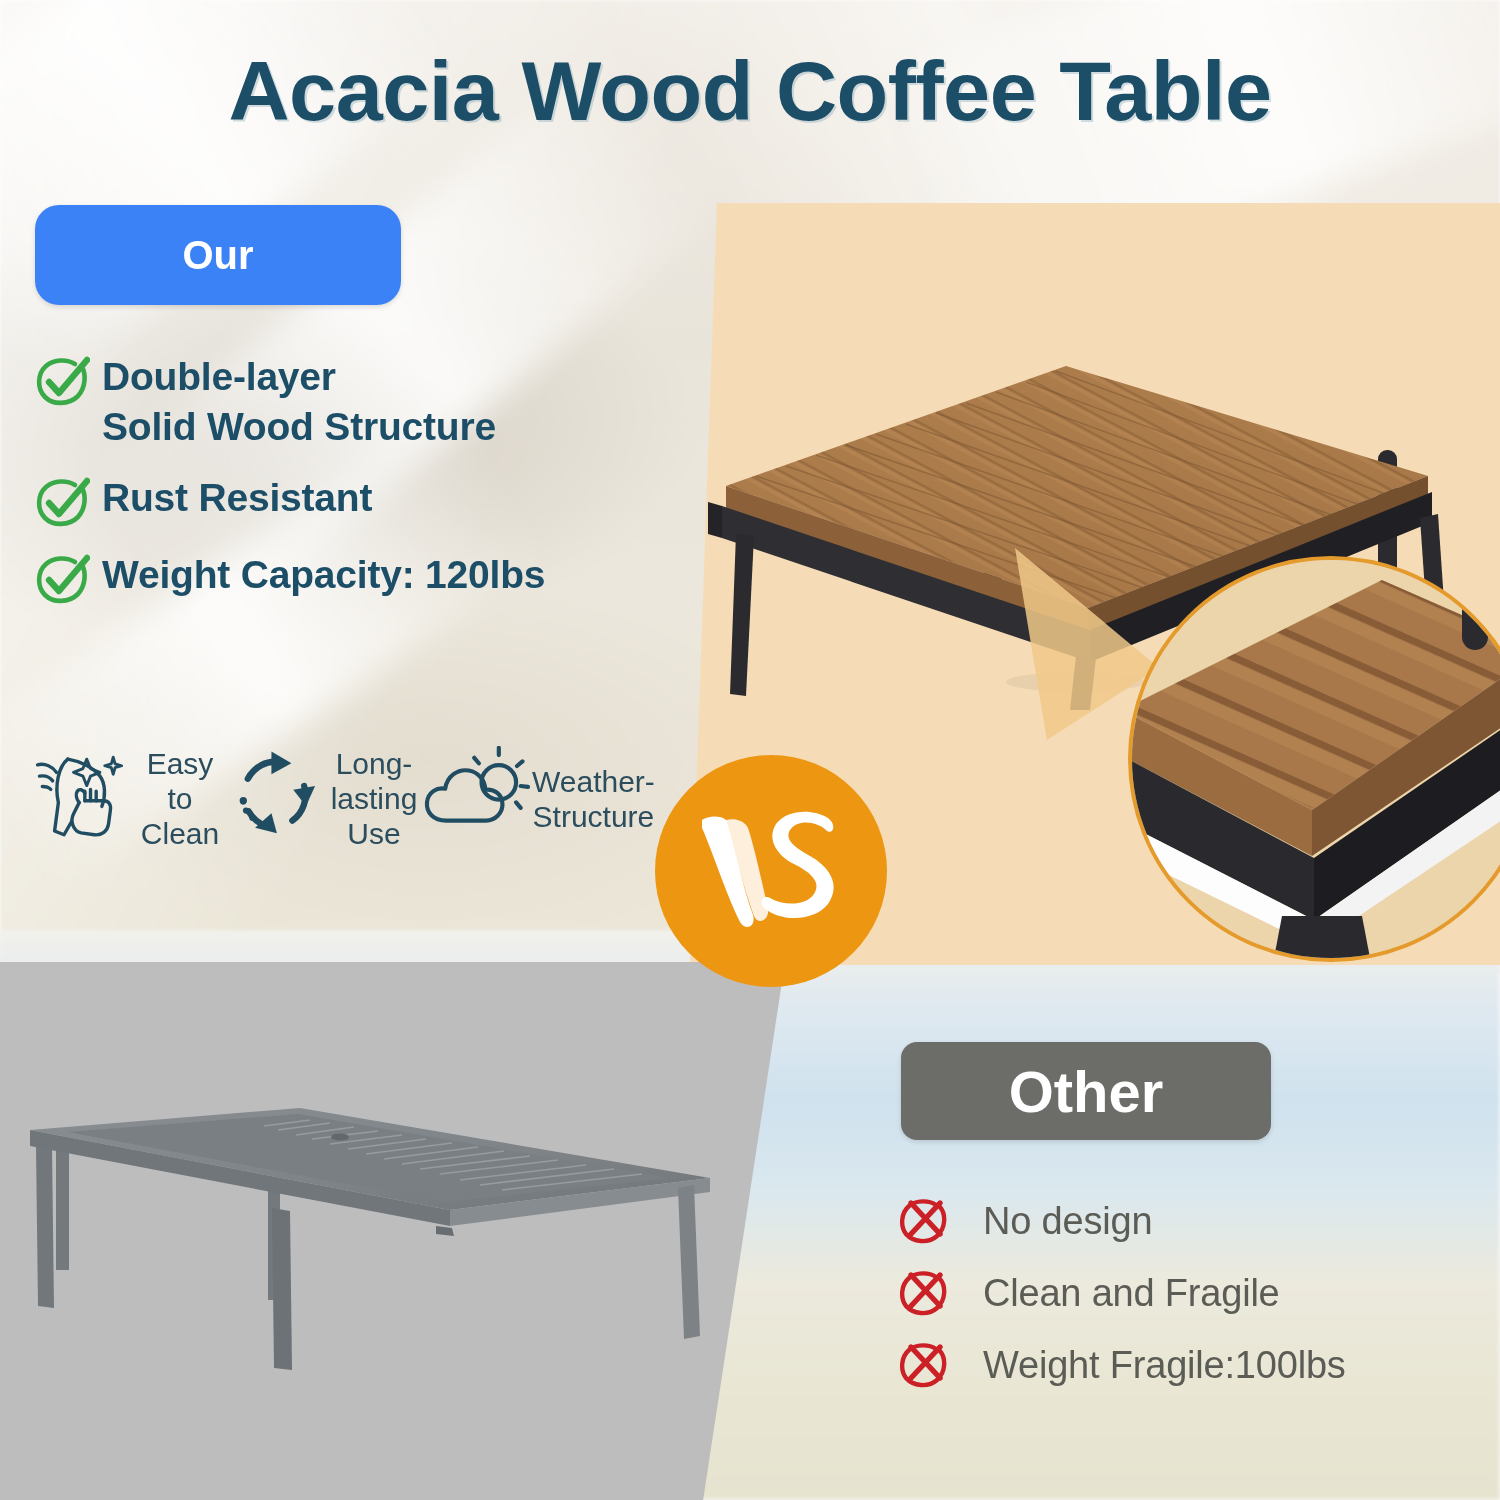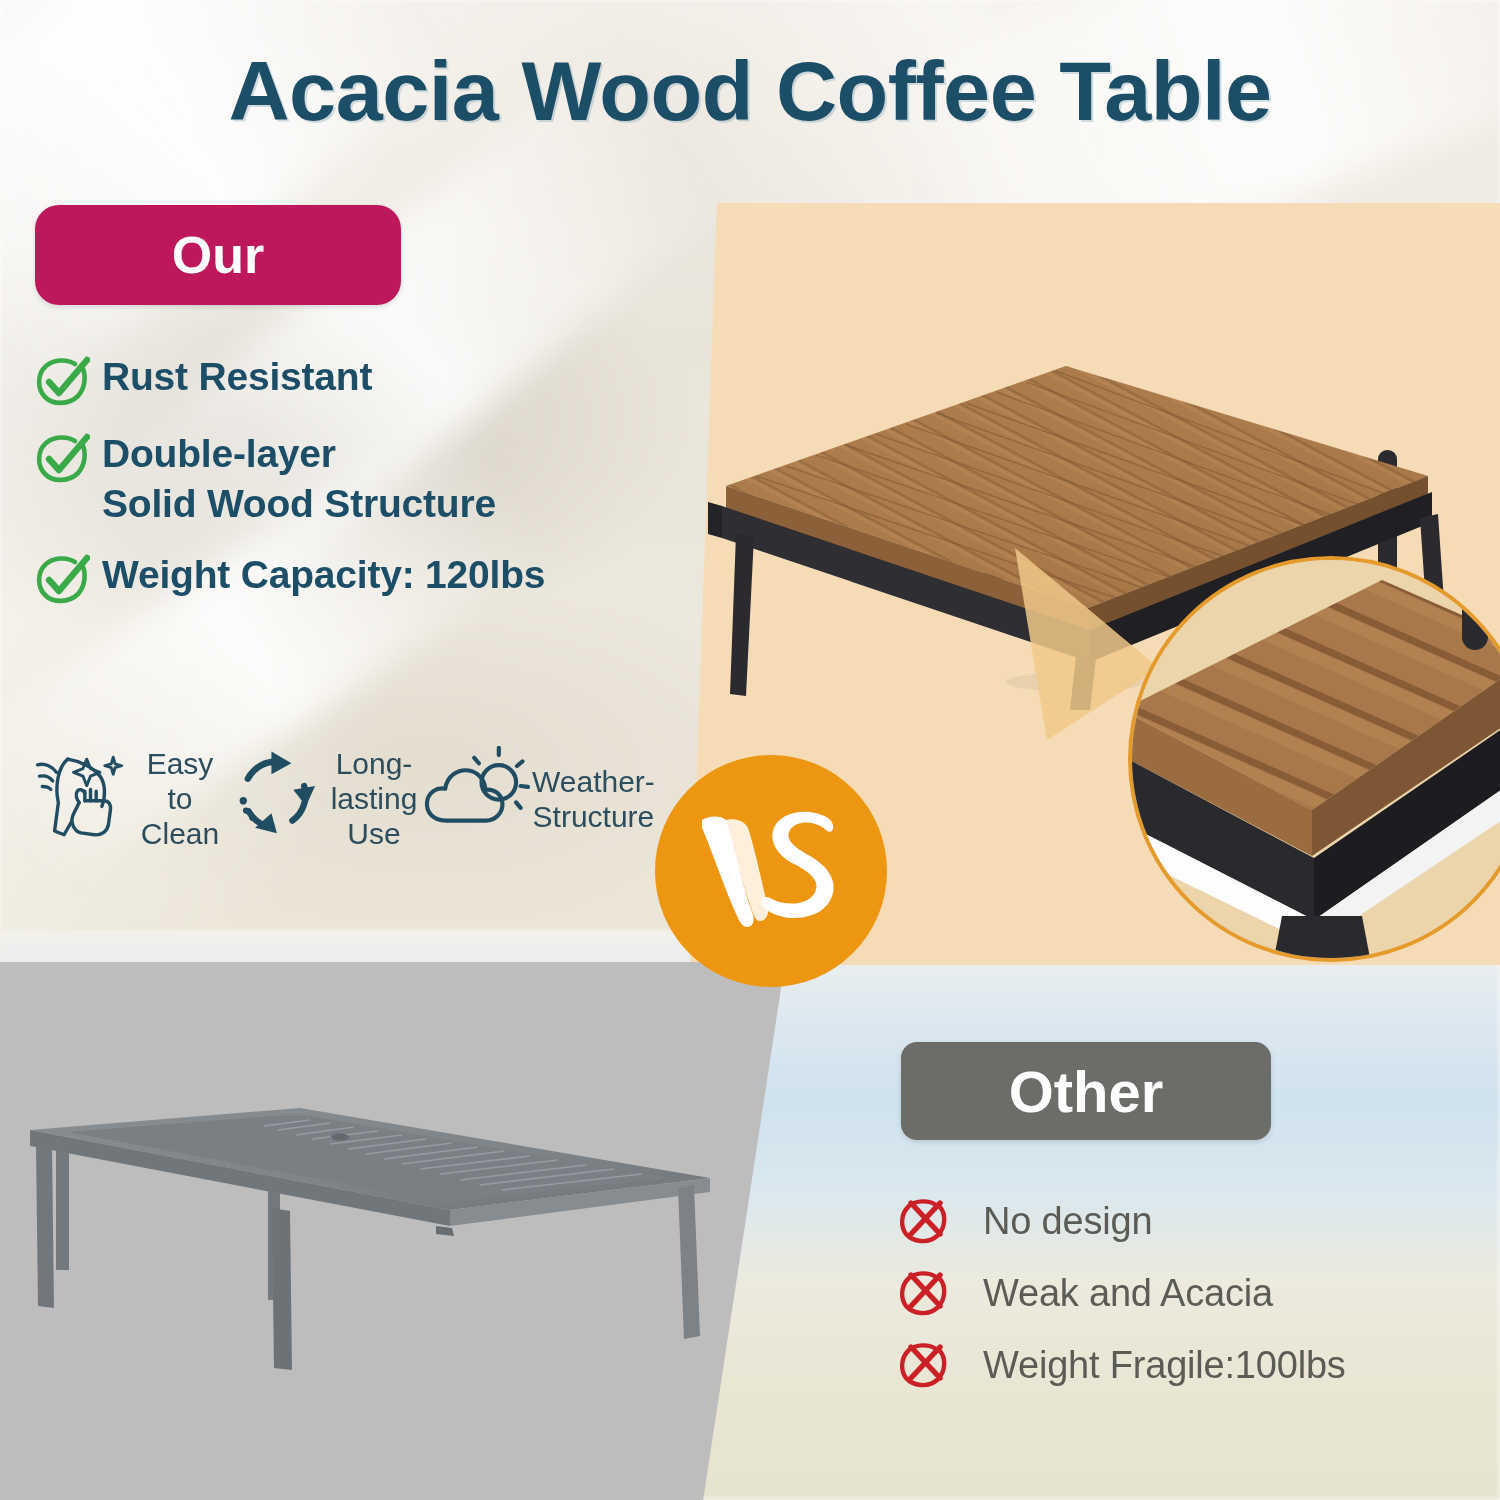--- a/index.html
+++ b/index.html
@@ -59,21 +59,21 @@
   }
 
   
   .badge{
     position:absolute;display:flex;align-items:center;justify-content:center;
     color:#ffffff;font-weight:bold;
     box-shadow:0 2px 5px rgba(0,0,0,.13);
   }
   .badge-our{
     left:35px;top:205px;width:366px;height:100px;border-radius:24px;
-    background:#be185d;font-size:52px;
+    background:#3b82f6;font-size:40px;
   }
   .badge-other{
     left:901px;top:1042px;width:370px;height:98px;border-radius:16px;
     background:#6c6c69;font-size:58px;
   }
 
   
   .our-list{position:absolute;left:36px;top:352px;width:610px;}
   .our-item{display:flex;align-items:flex-start;margin-bottom:21px;}
   .our-item .chk{flex:0 0 auto;width:54px;height:54px;margin-right:12px;margin-top:2px;}
@@ -146,34 +146,34 @@
 
   <div class="our-list">
 
     <div class="our-item">
       <span class="chk">
         <svg viewBox="0 0 54 54" width="54" height="54">
           <path d="M46 13 C50 20 50 33 42 42 C33 51 17 51 9 43 C1 35 1 20 10 12 C18 5 31 5 39 10" fill="none" stroke="#3aaa49" stroke-width="4.6" stroke-linecap="round"></path>
           <path d="M13 28 L23 39 L51 6" fill="none" stroke="#3aaa49" stroke-width="6.4" stroke-linecap="round" stroke-linejoin="round"></path>
         </svg>
       </span>
-      <span class="txt">Rust Resistant</span>
+      <span class="txt">
+        <span>Double-layer</span><br>
+        <span>Solid Wood Structure</span>
+      </span>
     </div>
 
     <div class="our-item">
       <span class="chk">
         <svg viewBox="0 0 54 54" width="54" height="54">
           <path d="M46 13 C50 20 50 33 42 42 C33 51 17 51 9 43 C1 35 1 20 10 12 C18 5 31 5 39 10" fill="none" stroke="#3aaa49" stroke-width="4.6" stroke-linecap="round"></path>
           <path d="M13 28 L23 39 L51 6" fill="none" stroke="#3aaa49" stroke-width="6.4" stroke-linecap="round" stroke-linejoin="round"></path>
         </svg>
       </span>
-      <span class="txt">
-        <span>Double-layer</span><br>
-        <span>Solid Wood Structure</span>
-      </span>
+      <span class="txt">Rust Resistant</span>
     </div>
 
 
     <div class="our-item">
       <span class="chk">
         <svg viewBox="0 0 54 54" width="54" height="54">
           <path d="M46 13 C50 20 50 33 42 42 C33 51 17 51 9 43 C1 35 1 20 10 12 C18 5 31 5 39 10" fill="none" stroke="#3aaa49" stroke-width="4.6" stroke-linecap="round"></path>
           <path d="M13 28 L23 39 L51 6" fill="none" stroke="#3aaa49" stroke-width="6.4" stroke-linecap="round" stroke-linejoin="round"></path>
         </svg>
       </span>
@@ -399,21 +399,21 @@
     </div>
 
     <div class="other-item">
       <span class="xm">
         <svg viewBox="0 0 50 50" width="50" height="50">
           <path d="M40 11 C46 18 46 32 37 40 C28 48 13 46 6 38 C0 30 1 17 9 10 C16 4 29 4 36 9" fill="none" stroke="#cc2027" stroke-width="4.4" stroke-linecap="round"></path>
           <path d="M11 7 L40 38" fill="none" stroke="#cc2027" stroke-width="5.4" stroke-linecap="round"></path>
           <path d="M40 7 L11 38" fill="none" stroke="#cc2027" stroke-width="5.4" stroke-linecap="round"></path>
         </svg>
       </span>
-      <span class="txt">Weak and Acacia</span>
+      <span class="txt">Clean and Fragile</span>
     </div>
 
     <div class="other-item">
       <span class="xm">
         <svg viewBox="0 0 50 50" width="50" height="50">
           <path d="M40 11 C46 18 46 32 37 40 C28 48 13 46 6 38 C0 30 1 17 9 10 C16 4 29 4 36 9" fill="none" stroke="#cc2027" stroke-width="4.4" stroke-linecap="round"></path>
           <path d="M11 7 L40 38" fill="none" stroke="#cc2027" stroke-width="5.4" stroke-linecap="round"></path>
           <path d="M40 7 L11 38" fill="none" stroke="#cc2027" stroke-width="5.4" stroke-linecap="round"></path>
         </svg>
       </span>

